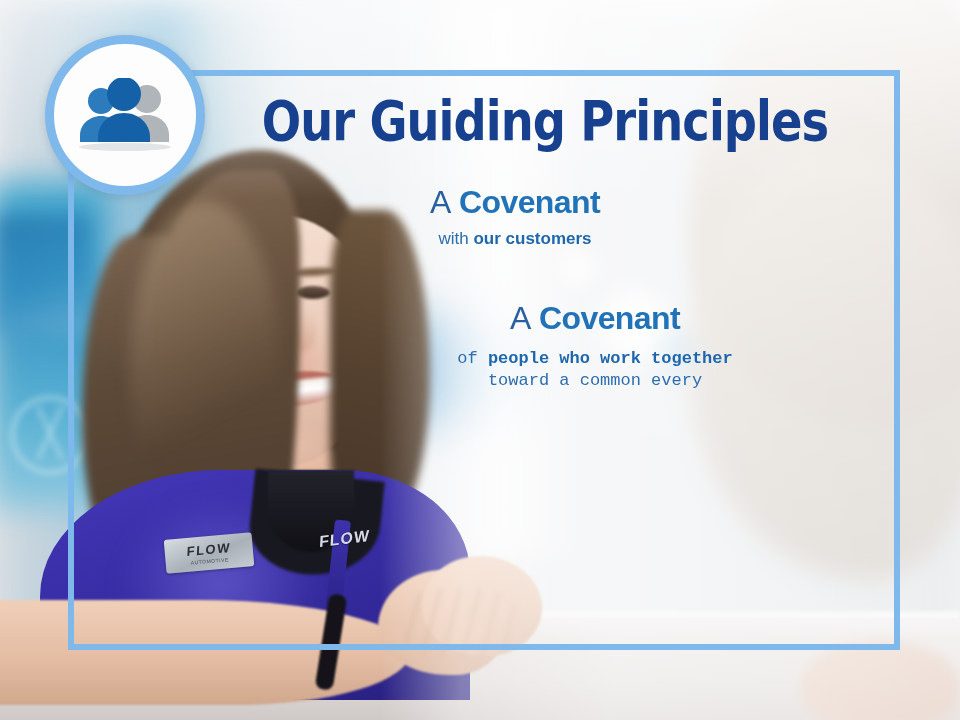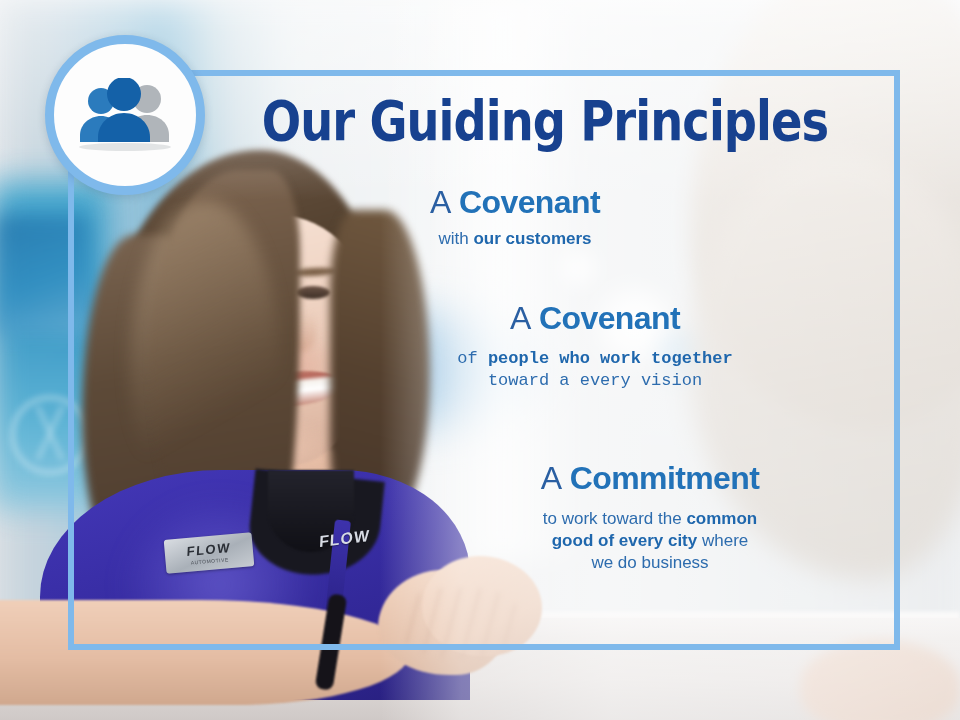--- a/index.html
+++ b/index.html
@@ -287,29 +287,18 @@
       </div>
   </div>
 
   <div class="block" id="b2">
     <div class="headline">
       <span class="art">A</span>
       <span>Covenant</span>
     </div>
     <div class="sub">
         <div><span>of </span><b>people who work together</b></div>
-        <div><span>toward a every vision</span></div>
+        <div><span>toward a common every</span></div>
       </div>
   </div>
 
-  <div class="block" id="b3">
-    <div class="headline">
-      <span class="art">A</span>
-      <span>Commitment</span>
-    </div>
-    <div class="sub">
-        <div><span>to work toward the </span><b>common</b></div>
-        <div><b>good of every city</b><span> where</span></div>
-        <div><span>we do business</span></div>
-      </div>
-  </div>
 
 </div>
 
 </body></html>

